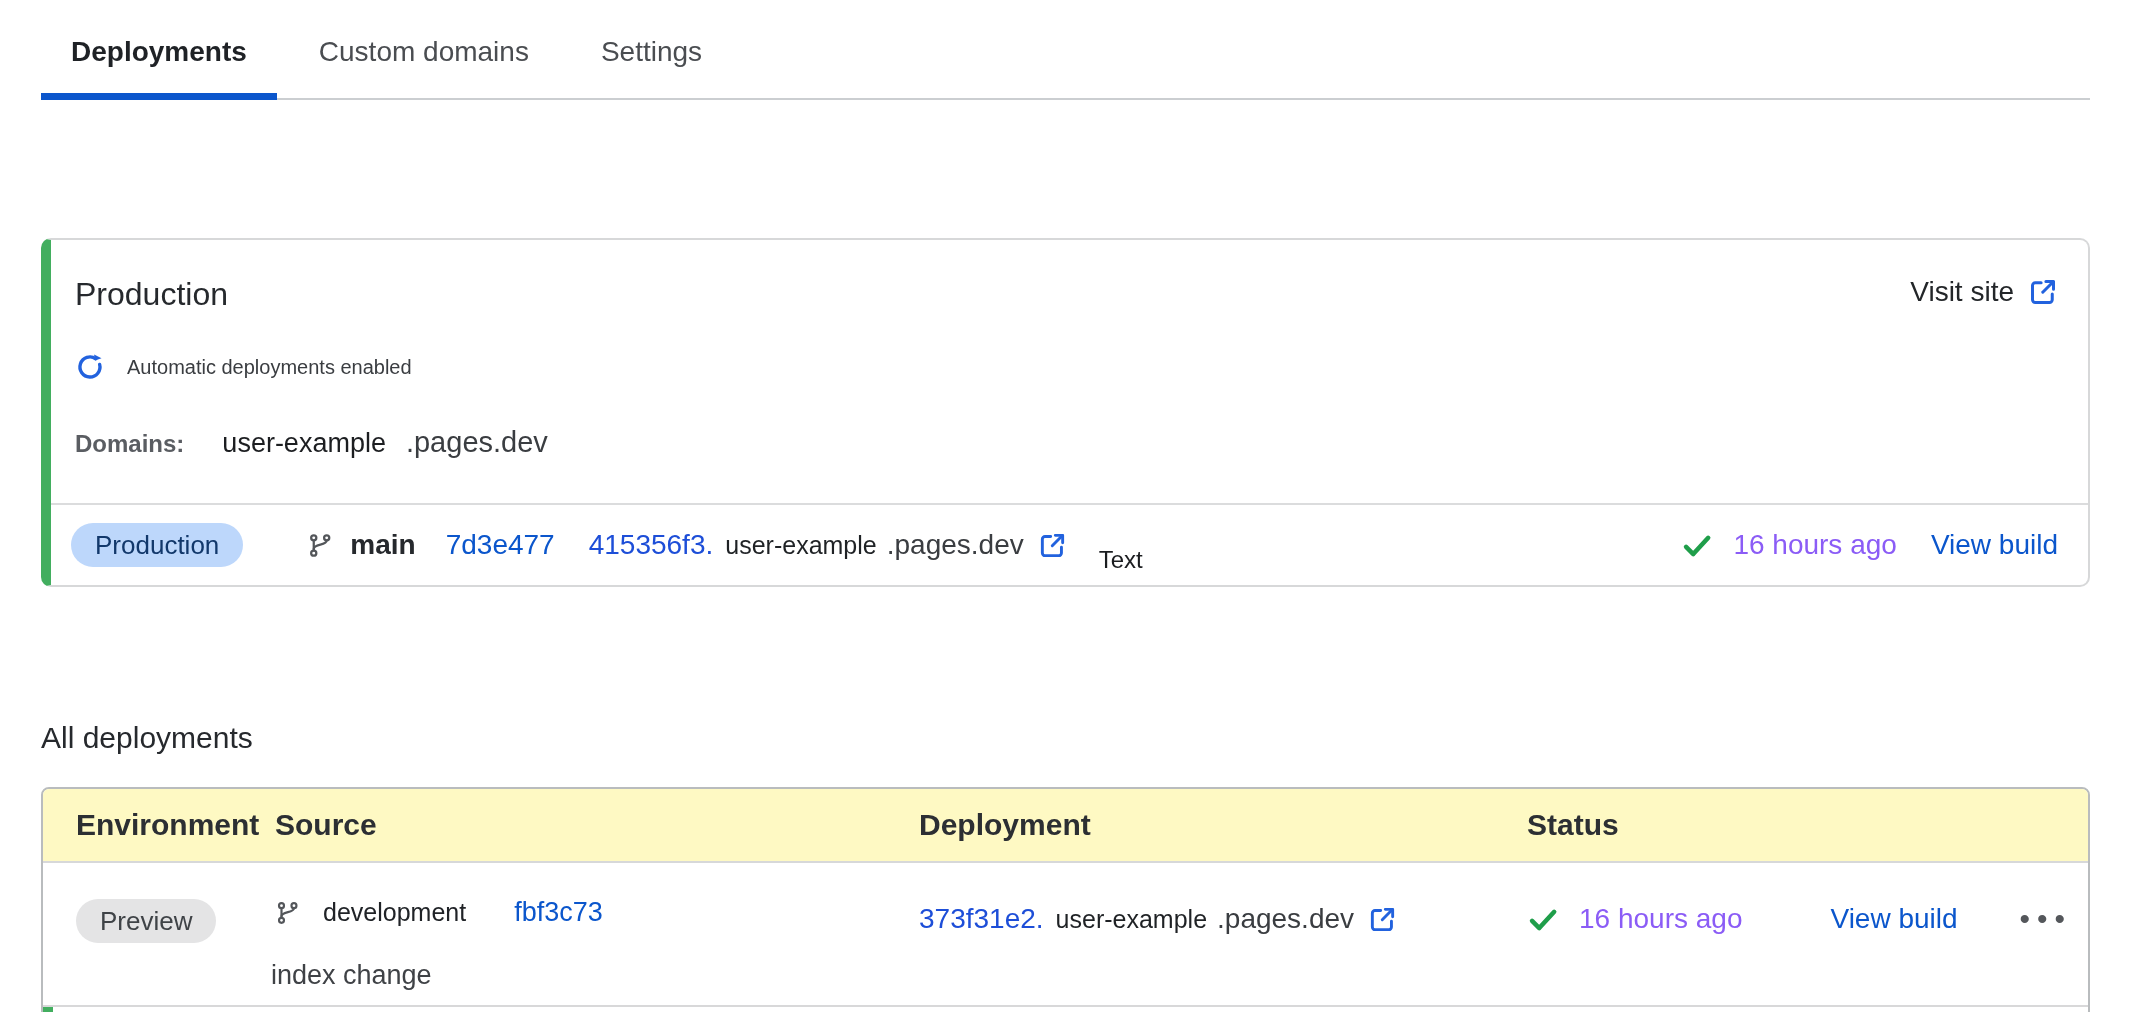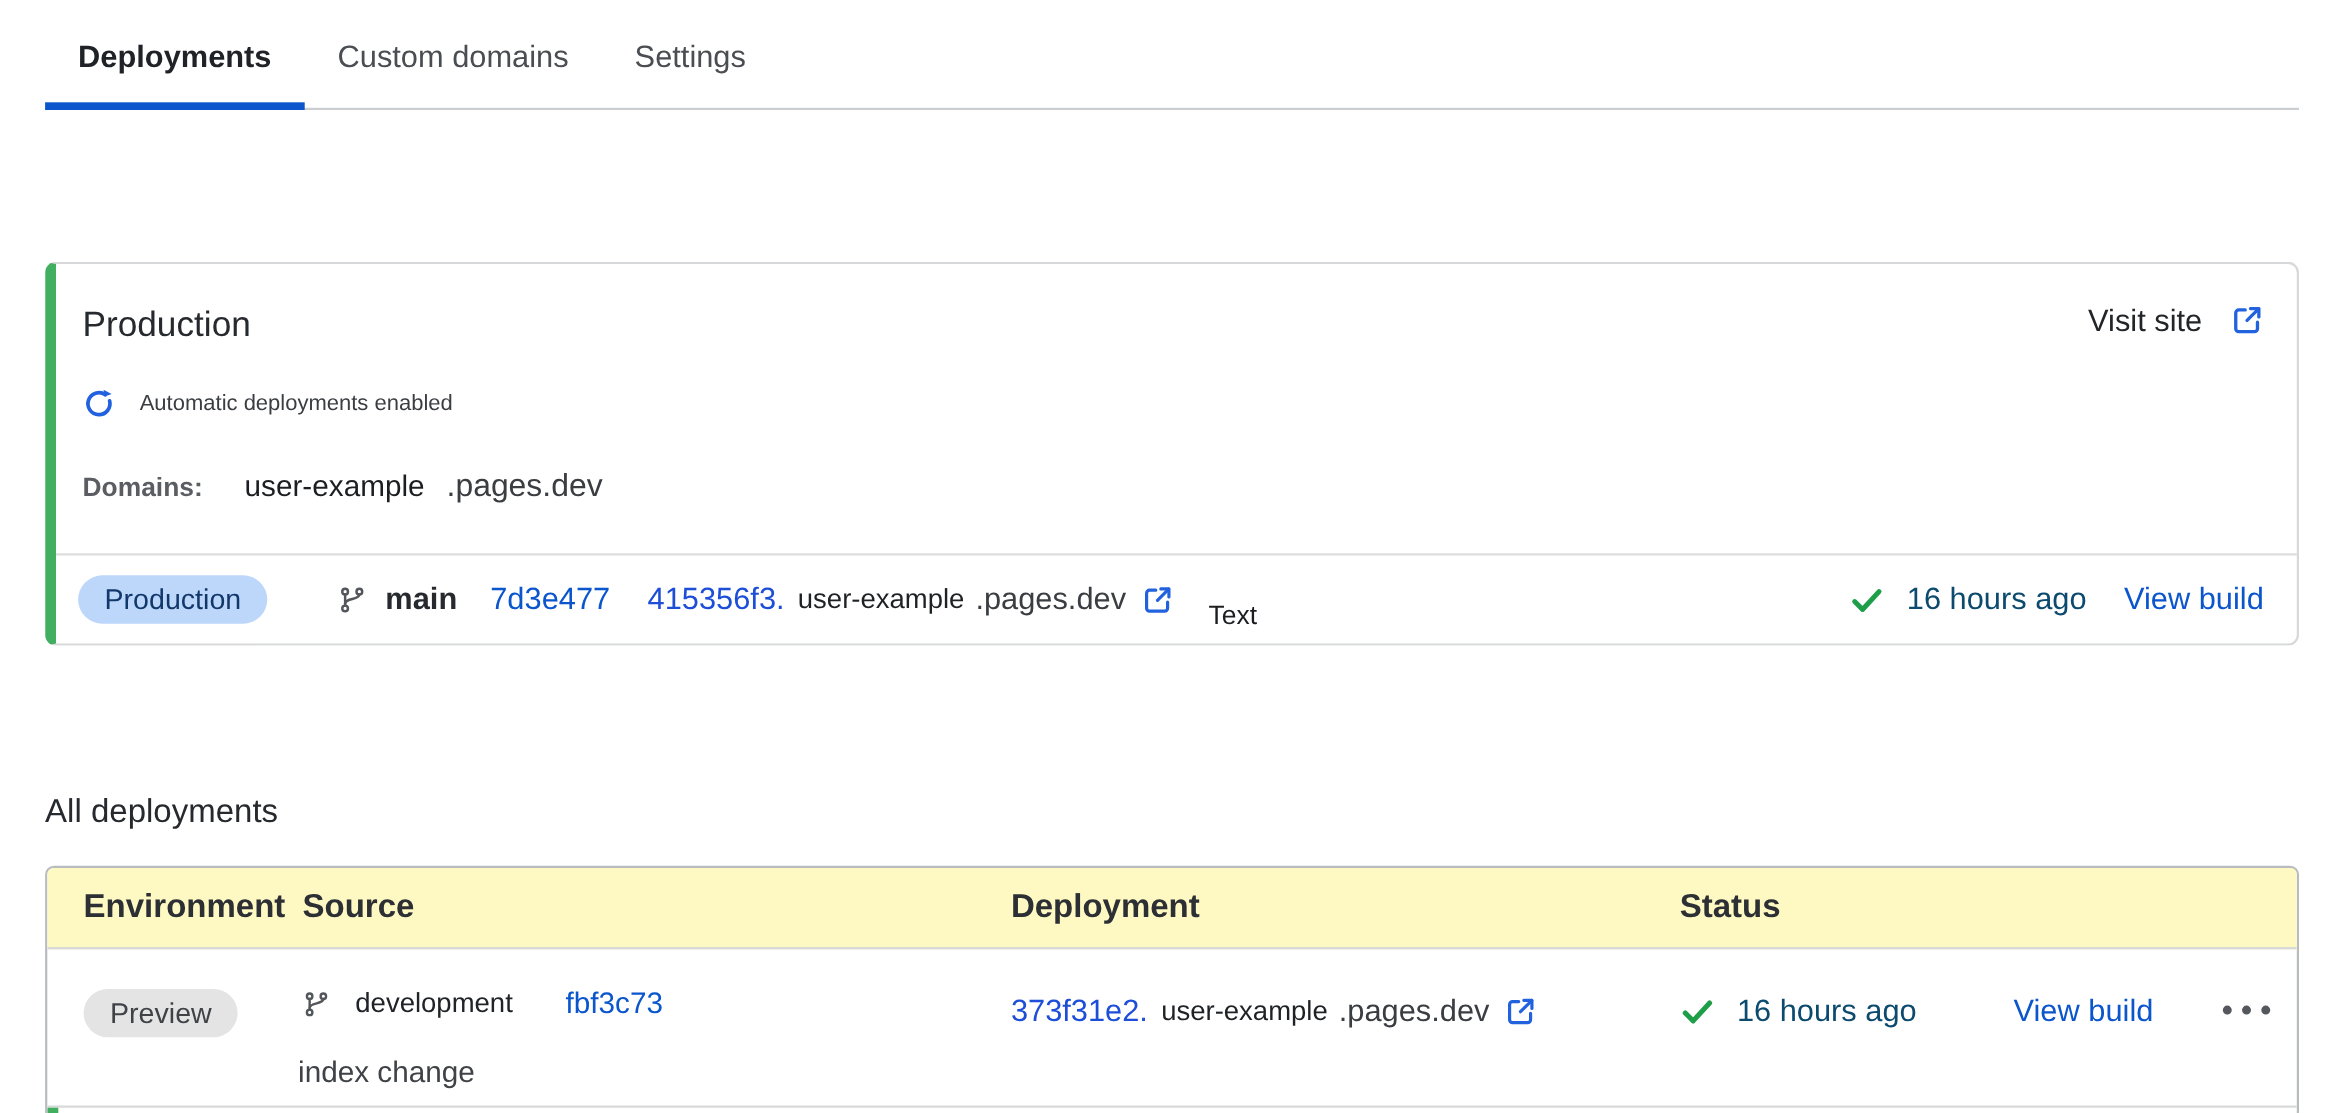--- a/index.html
+++ b/index.html
@@ -21,20 +21,21 @@
     --iconblue:#2262de;
     --green-bar:#42ae5f;
     --green-check:#1f9e4a;
   }
 
   
   .tabs {
     margin: 14px 0 0 41px;
     width: 2049px;
     display: flex;
+    gap: 12px;
     border-bottom: 2px solid #cbced1;
   }
   .tab {
     position: relative;
     padding: 22px 30px 30px 30px;
     font-size: 28px;
     line-height: 32px;
     color: #4a4d51;
     cursor: pointer;
     white-space: nowrap;
@@ -54,21 +55,21 @@
     width: 2049px;
     background:#fff;
     border: 2px solid #d7d8d9;
     border-left: 10px solid var(--green-bar);
     border-radius: 10px;
   }
   .card-top { padding: 36px 30px 0 24px; }
   .card-head { display:flex; justify-content:space-between; align-items:flex-start; }
   .card-title { font-size: 32px; line-height: 36px; font-weight: 500; color:#26292d; }
   .visit {
-    display:flex; align-items:flex-start; gap:26px;
+    display:flex; align-items:center; gap:14px;
     font-size:28px; color:#232629; cursor:pointer;
   }
   .visit .icn { color: var(--iconblue); display:flex; }
 
   .auto-row {
     margin-top: 40px;
     display:flex; align-items:center; gap:22px;
     font-size:20px; color:#3a3d41;
   }
   .auto-row .icn { color: var(--iconblue); display:flex; }
@@ -107,21 +108,21 @@
   .branch-name { margin-left: 16px; font-size:28px; font-weight:700; color:#26292d; }
   .commit-link { margin-left: 30px; font-size:28px; }
   .dep-id { margin-left: 34px; font-size:28px; color:#1d4ed8; }
   .dep-host { margin-left: 12px; font-size:25px; color:#1f2225; }
   .dep-suffix { margin-left: 10px; font-size:28px; color:#3a3d41; }
   .ext-icn { margin-left: 14px; color: var(--iconblue); display:flex; }
   .note { margin-left: 32px; font-size:24px; color:#1b1d20; transform: translateY(15px); }
 
   .row-right { margin-left:auto; display:flex; align-items:center; }
   .check-icn { color: var(--green-check); display:flex; }
-  .time { margin-left: 20px; font-size:28px; color:#0c4a6e; white-space:nowrap; }
+  .time { margin-left: 20px; font-size:28px; color:#8b5cf6; white-space:nowrap; }
   .view-build { margin-left: 34px; font-size:28px; white-space:nowrap; }
 
   
   .section-title {
     margin: 134px 0 0 41px;
     font-size: 30px; line-height:34px;
     font-weight: 500;
     color:#26292d;
   }
   .table {

